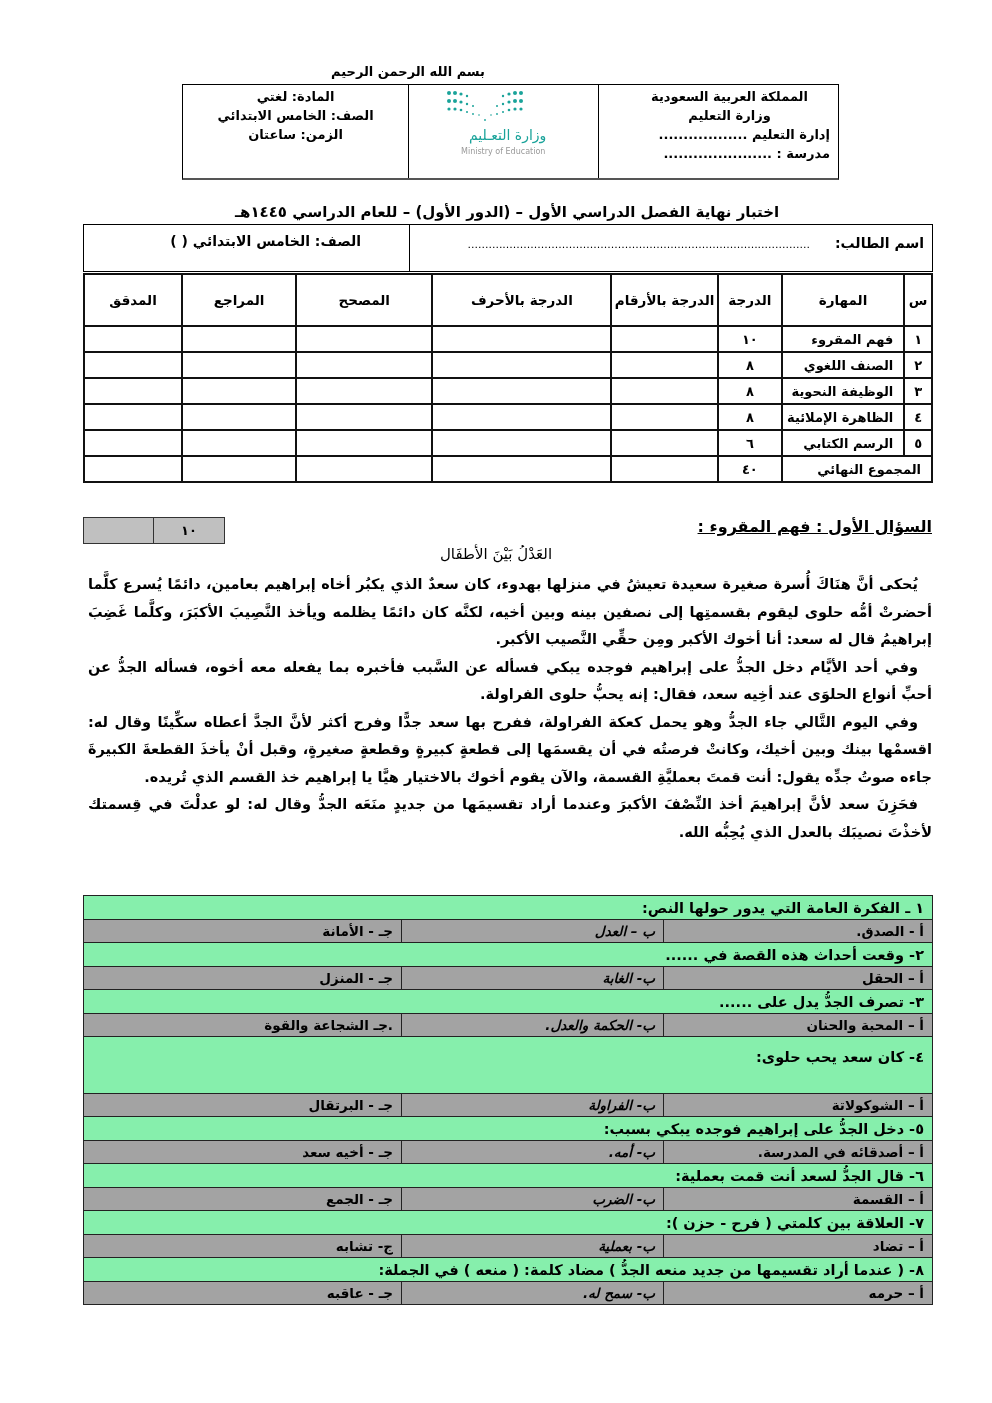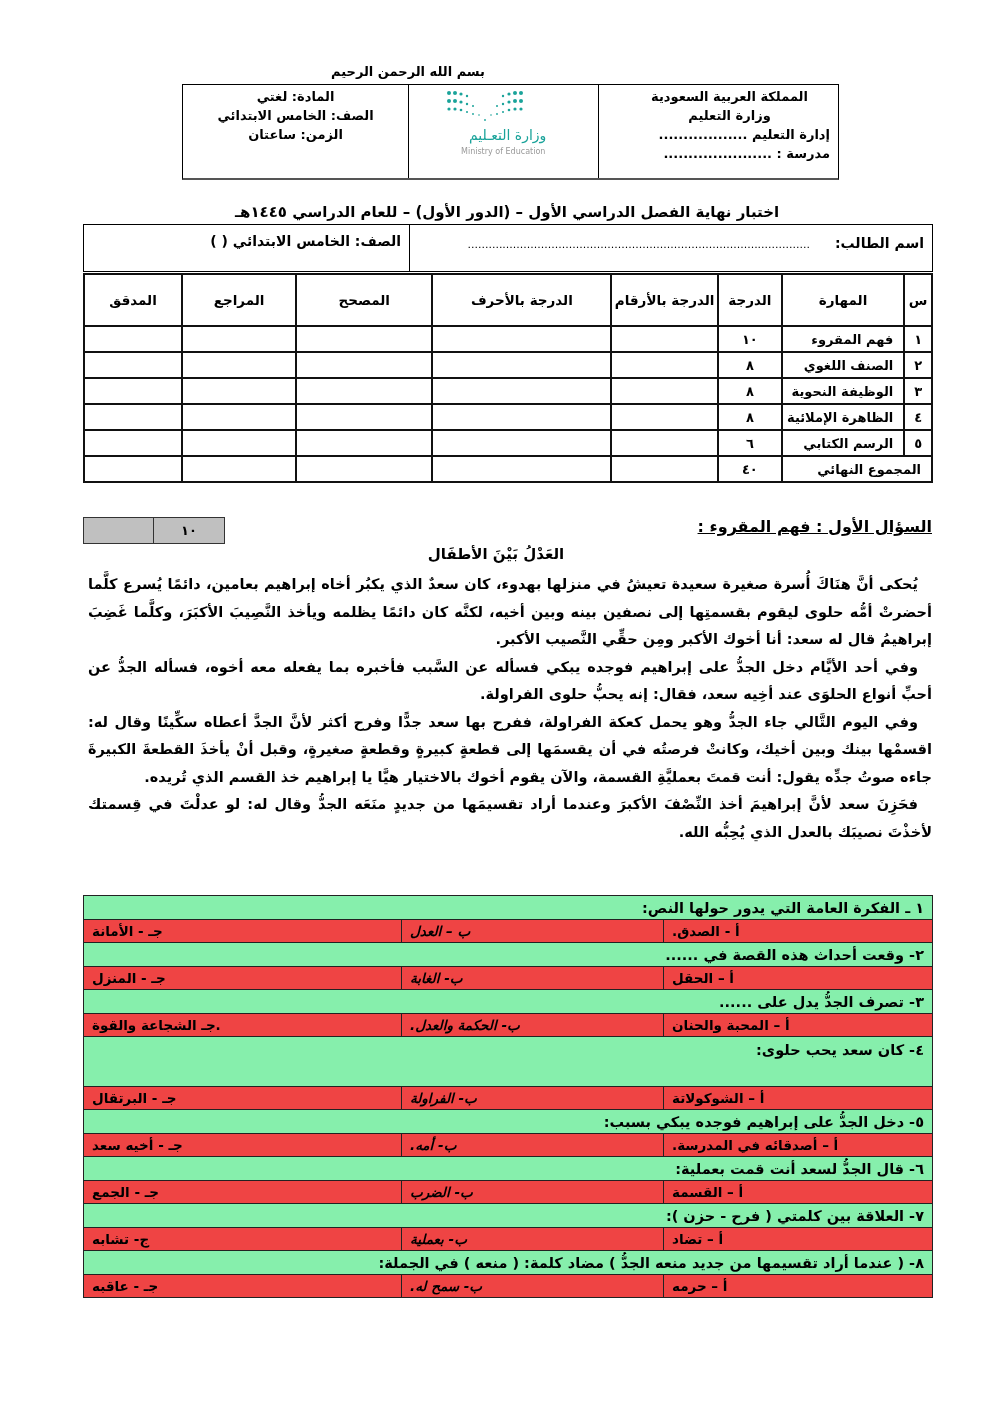--- a/index.html
+++ b/index.html
@@ -21,53 +21,53 @@
   .logo-dots { position:absolute; top:4px; left:36px; width:80px; height:34px; }
   .logo-ar { position:absolute; top:42px; left:60px; color:#1aa39a; font-size:14px; font-weight:normal; }
   .logo-en { position:absolute; top:62px; left:52px; color:#999; font-size:8px; font-weight:normal; }
 
   .exam-title { position:absolute; top:203px; left:11px; width:992px; text-align:center;
                 font-weight:bold; font-size:15px; }
 
   
   .namebox { position:absolute; top:224px; left:83px; width:850px; height:48px;
              border:1px solid #000; box-sizing:border-box; display:flex; }
-  .namebox .nm { width:523px; border-left:1px solid #000; padding:10px 8px 0 0; font-weight:bold; font-size:14px; box-sizing:border-box; }
+  .namebox .nm { width:523px; border-left:1px solid #000; padding:10px 8px 0 0; font-weight:bold; font-size:14px; box-sizing:border-box;margin-left:40px; }
   .namebox .nm .dots { font-weight:normal; font-size:11px; letter-spacing:0; margin-right:20px; }
   .namebox .cls { flex:1; padding:8px 8px 0 0; font-weight:bold; font-size:14px; }
 
   
   table.grades { position:absolute; top:273px; left:83px; width:850px; border-collapse:collapse;
                  direction:rtl; font-weight:bold; font-size:13px; }
   table.grades td, table.grades th { border:2px solid #111; text-align:center; padding:0; }
   table.grades th { height:50px; font-weight:bold; font-size:13.5px; line-height:16px; }
   table.grades td { height:24px; }
   table.grades td.skill { text-align:right; padding-right:10px; }
   table.grades td.num { text-align:center; }
 
   
   .q1title { position:absolute; top:517px; right:60px; font-weight:bold; font-size:16px; text-decoration:underline; }
   .scorebox { position:absolute; top:517px; left:83px; width:142px; height:27px; display:flex; border:1px solid #333;
               box-sizing:border-box; background:#c0c0c0; direction:ltr; }
   .scorebox div { height:100%; box-sizing:border-box; font-weight:bold; font-size:13px; text-align:center; line-height:25px; }
   .scorebox .empty { width:70px; border-right:1px solid #333; }
   .scorebox .val { flex:1; }
 
-  .story-title { position:absolute; top:545px; left:0; width:992px; text-align:center; font-weight:bold; font-size:15px; }
+  .story-title { position:absolute; top:545px; left:0; width:992px; text-align:center; font-weight:normal; font-size:15px; }
   .story { position:absolute; top:571px; left:88px; width:844px; font-weight:bold; font-size:14.5px;
            line-height:27.5px; text-align:justify; text-align-last:right; }
   .story p { margin:0; text-indent:14px; }
 
   
   table.qs { position:absolute; top:895px; left:83px; width:850px; border-collapse:collapse; direction:rtl;
              font-weight:bold; font-size:13.5px; }
   table.qs td { border:1px solid #222; height:22px; padding:0 8px; }
   table.qs tr.qrow td { background:#86efac; text-align:right; font-size:14.5px; height:23px; }
-  table.qs tr.qrow.tall td { height:44px; vertical-align:top; padding-top:5px; }
-  table.qs tr.opts td { text-align:left; background:#ef4444; }
+  table.qs tr.qrow.tall td { height:44px; vertical-align:top; padding-top:12px; }
+  table.qs tr.opts td { text-align:right; background:#a3a3a3; }
   table.qs tr.opts td.a { width:252px; }
   table.qs tr.opts td.b { width:245px;font-style:italic; }
 </style>
 </head>
 <body>
 
 <div class="page">
 
   <div class="basmala">بسم الله الرحمن الرحيم</div>
 

